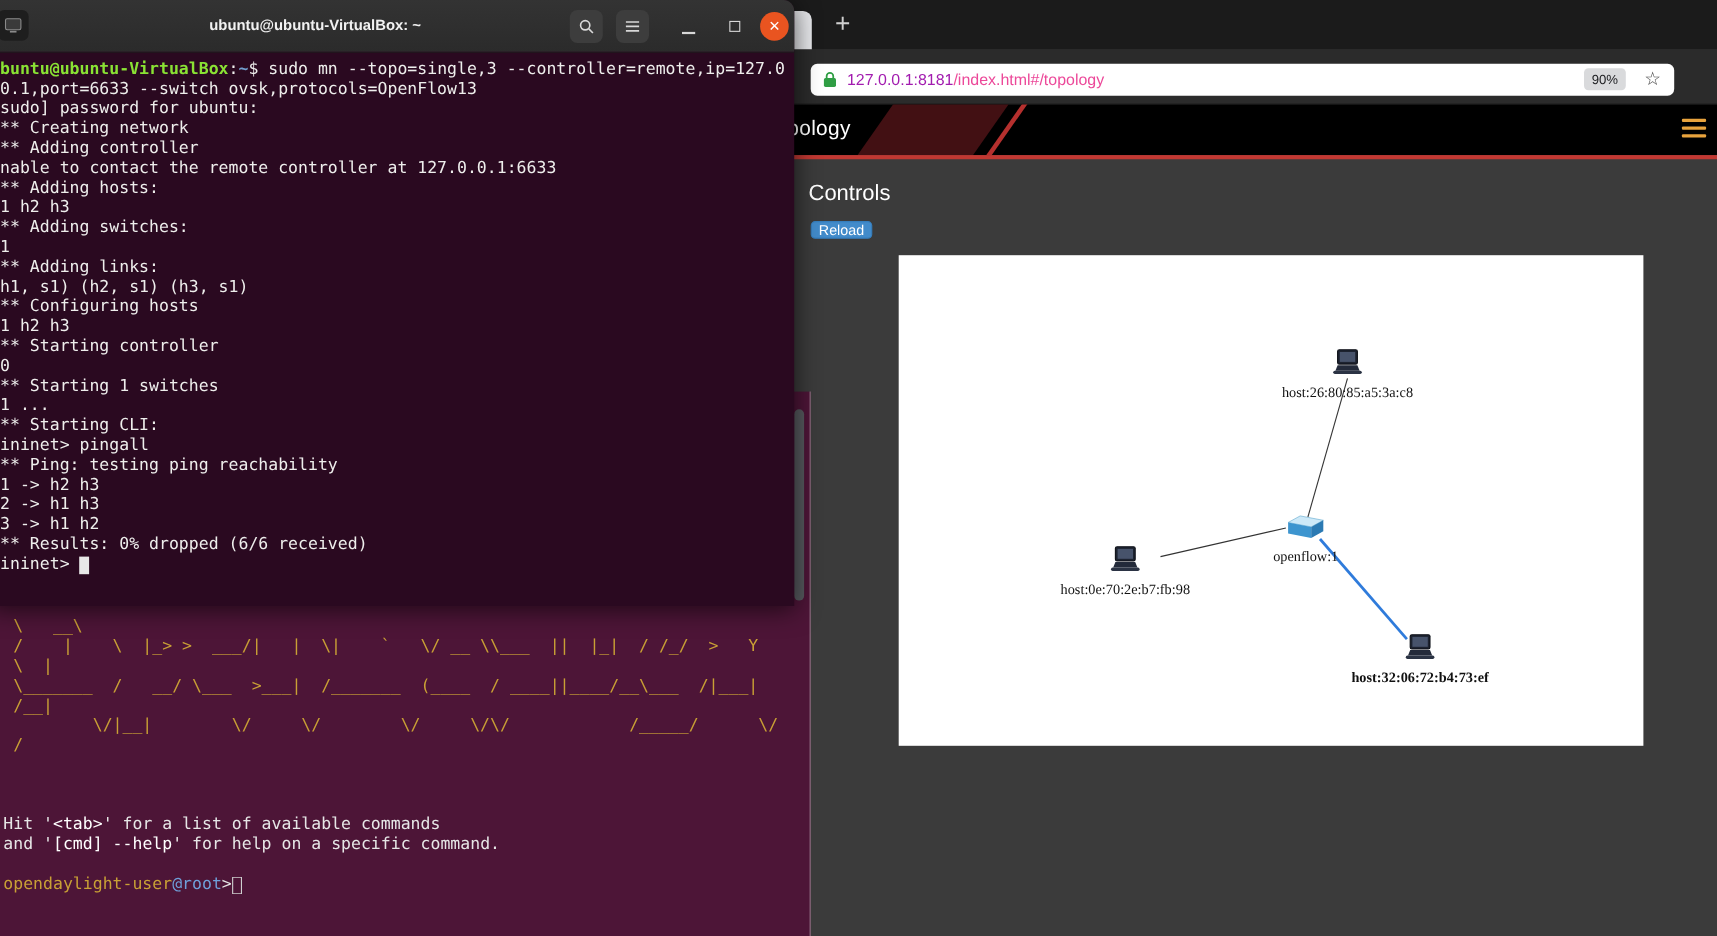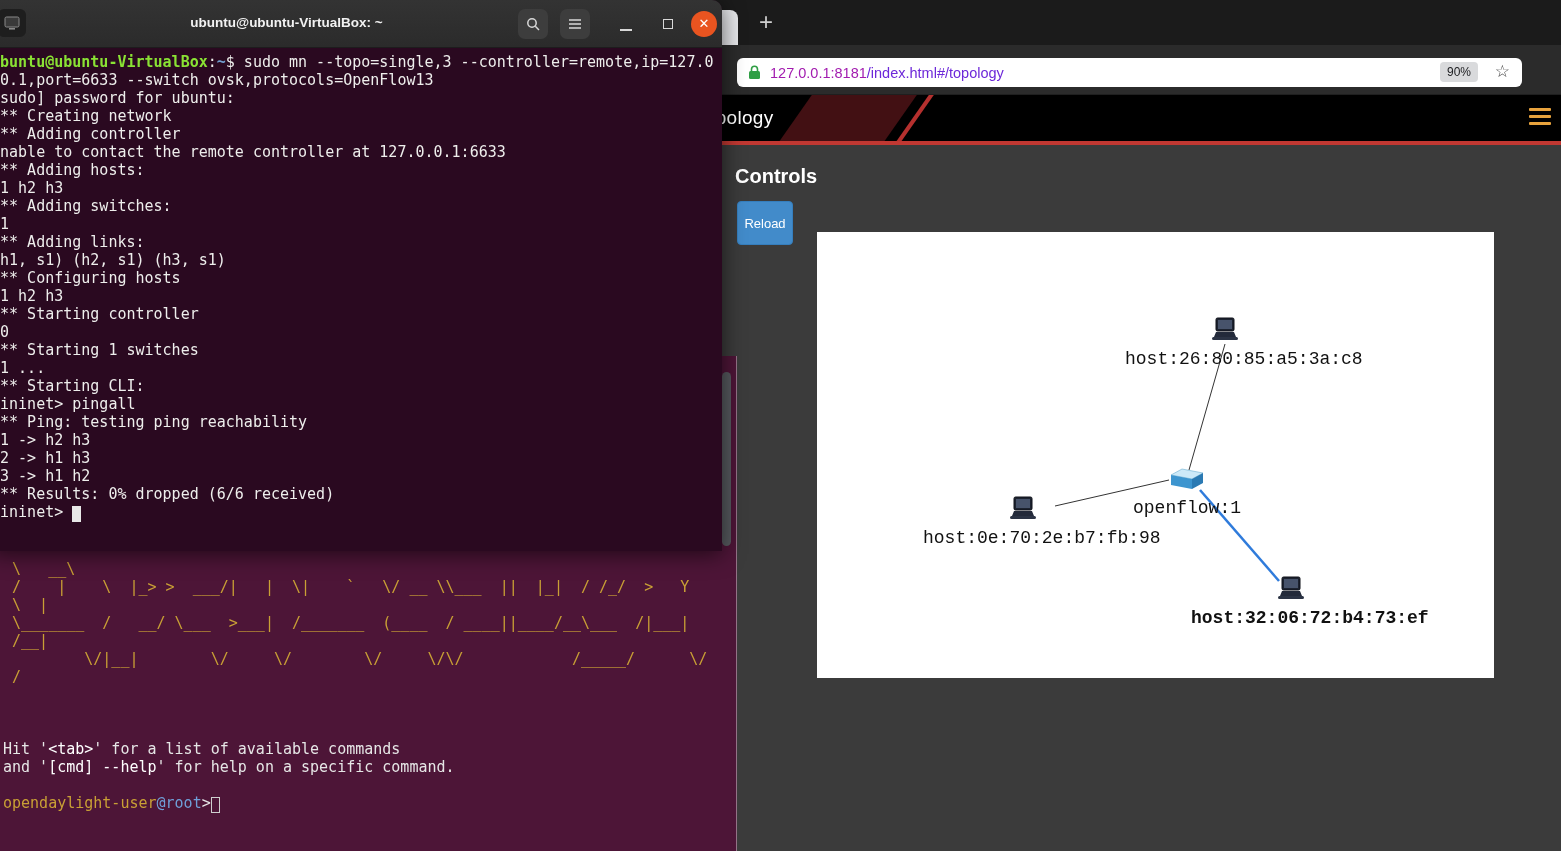--- a/index.html
+++ b/index.html
@@ -10,40 +10,40 @@
   
   .browser { position:absolute; left:640px; top:0; width:921px; height:851px; background:#3b3b3b; z-index:1; }
   .tabbar { position:absolute; left:0; top:0; right:0; height:45px; background:#1b1b1b; }
   .partial-tab { position:absolute; left:82px; top:10px; width:16px; height:35px; background:#e6e7ea; border-radius:0 8px 0 0; }
   .newtab { position:absolute; left:110px; top:7px; width:32px; height:32px; color:#cfcfcf; font-size:24px; line-height:30px; text-align:center; border-radius:6px; }
   .toolbar { position:absolute; left:0; top:45px; right:0; height:50px; background:#2b2b2b; border-bottom:1px solid #1f1f1f; }
   .url-pill { position:absolute; left:97px; top:13px; width:785px; height:29px; background:#ffffff; border-radius:6px; display:flex; align-items:center; }
   .lock { margin-left:11px; display:flex; }
   .url-text { margin-left:9px; font-size:14.5px; white-space:nowrap; }
   .url-host { color:#a21caf; }
-  .url-path { color:#6d28d9; }
+  .url-path { color:#ec4899; }
   .zoom-badge { position:absolute; right:44px; top:4px; background:#d9dadc; color:#202124; font-size:12px; padding:3px 7px; border-radius:4px; }
   .star { position:absolute; right:12px; top:3px; font-size:17px; color:#474747; }
 
   
   .dlux-header { position:absolute; left:0; top:95px; right:0; height:46px; background:#000; overflow:hidden; }
   .dlux-title { position:absolute; left:55px; top:12px; color:#fff; font-size:19px; font-weight:500; letter-spacing:.3px; }
   .hdr-diag1 { position:absolute; left:155px; top:-4px; width:105px; height:56px; background:#421013; transform:skewX(-35deg); }
   .hdr-diag2 { position:absolute; left:272px; top:-4px; width:5px; height:56px; background:#b5302e; transform:skewX(-35deg); }
   .hamburger { position:absolute; right:10px; top:13px; width:22px; }
   .hamburger div { height:3px; background:#e8a33d; margin-bottom:4px; border-radius:1px; }
   .red-line { position:absolute; left:0; top:141px; right:0; height:4px; background:#c13832; }
   .dlux-content { position:absolute; left:0; top:145px; right:0; bottom:0; background:#3b3b3b; }
-  .controls-heading { position:absolute; left:95px; top:20px; color:#fff; font-size:20px; font-weight:700; }
-  .reload-btn { position:absolute; left:97px; top:56px; width:56px; height:44px; background:#428bca; border:1px solid #357ebd; border-radius:4px; color:#fff; font-size:13px; }
+  .controls-heading { position:absolute; left:95px; top:20px; color:#fff; font-size:20px; font-weight:400; }
+  .reload-btn { position:absolute; left:97px; top:56px; width:56px; height:16px; background:#428bca; border:1px solid #357ebd; border-radius:4px; color:#fff; font-size:13px; }
   .topo-canvas { position:absolute; left:177px; top:87px; width:677px; height:446px; background:#fff; overflow:hidden; }
   .topo-canvas svg.links { position:absolute; left:0; top:0; }
   .tnode { position:absolute; width:200px; text-align:center; }
   .tnode-icon { display:block; height:26px; }
-  .tnode-label { margin-top:6px; font-family:Liberation Mono, monospace; font-size:18px; color:#111; white-space:nowrap; }
+  .tnode-label { margin-top:6px; font-family:Liberation Serif, serif; font-size:13px; color:#111; white-space:nowrap; }
   .tnode.sel .tnode-label { font-weight:bold; }
 
   
   .term-back { position:absolute; left:-9px; top:356px; width:746px; height:495px; background:#4d1537; z-index:2;
                border-right:1px solid rgba(255,255,255,.4); }
   .term-back .tlines { position:absolute; top:204px; left:12px; right:18px; }
   .back-thumb { position:absolute; right:5px; top:16px; width:9px; height:174px; background:#56595e; border-radius:5px; }
 
   
   .term-front { position:absolute; left:-9px; top:0; width:731px; height:551px; background:#2a0920; z-index:3;

